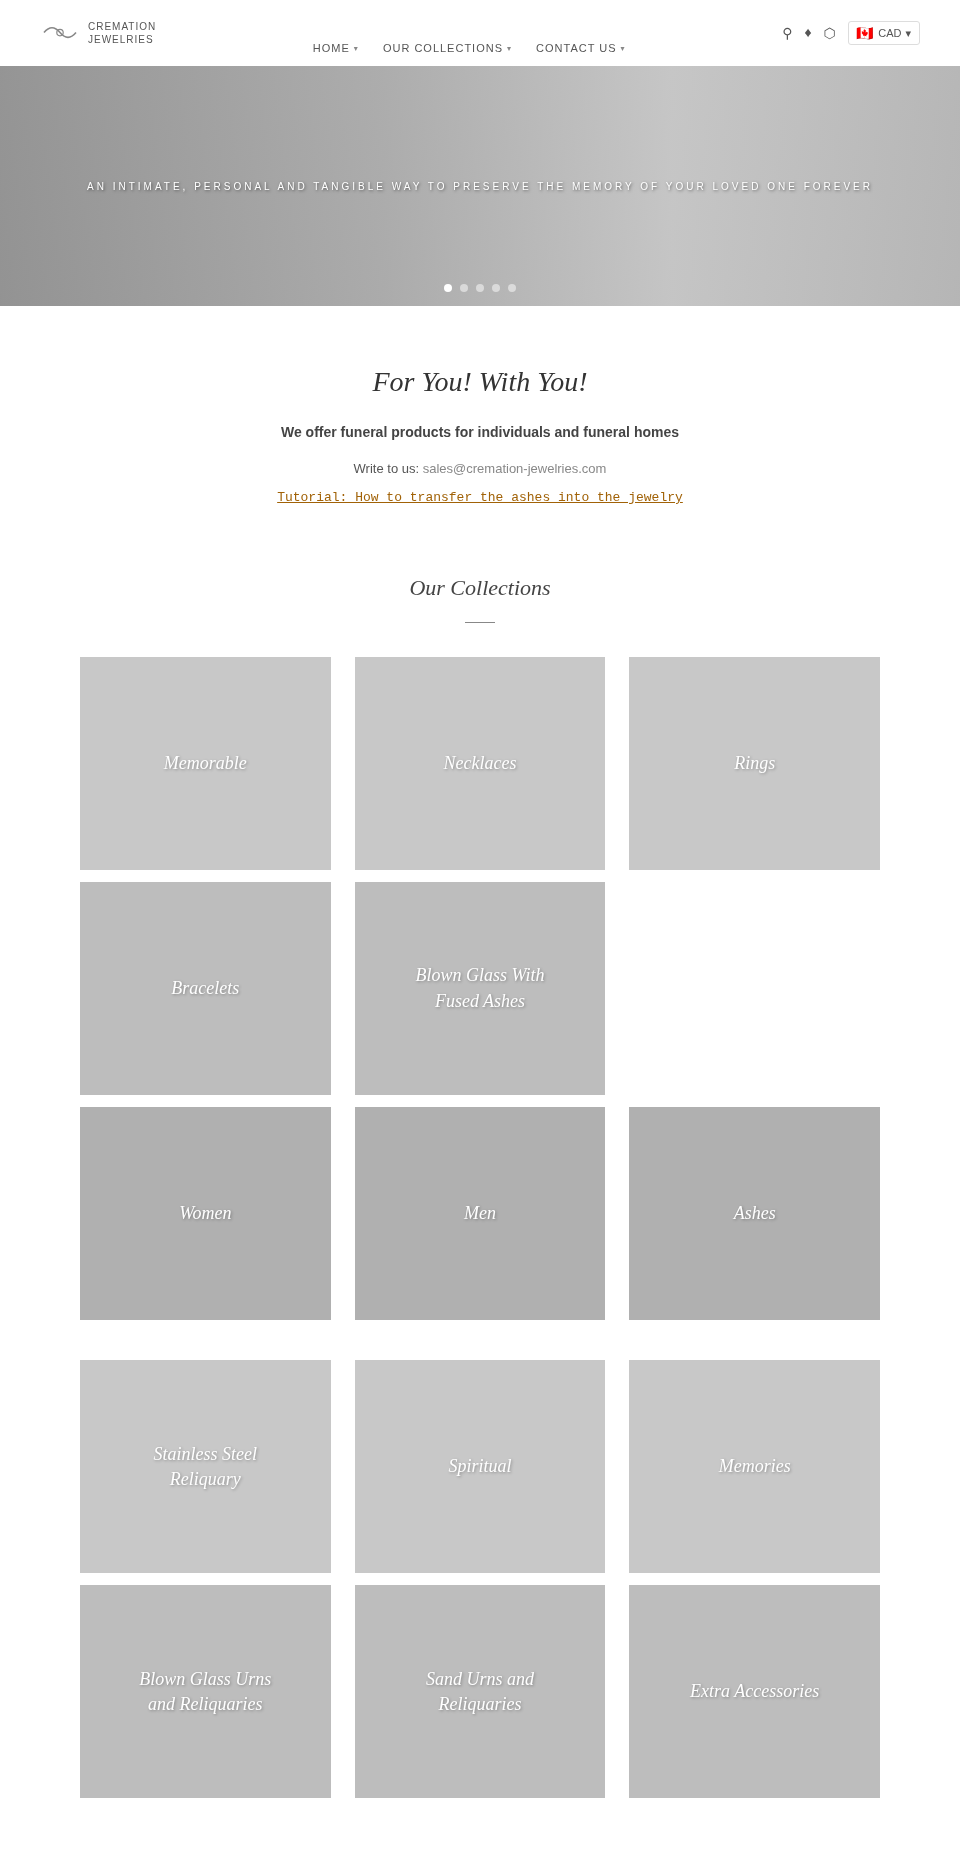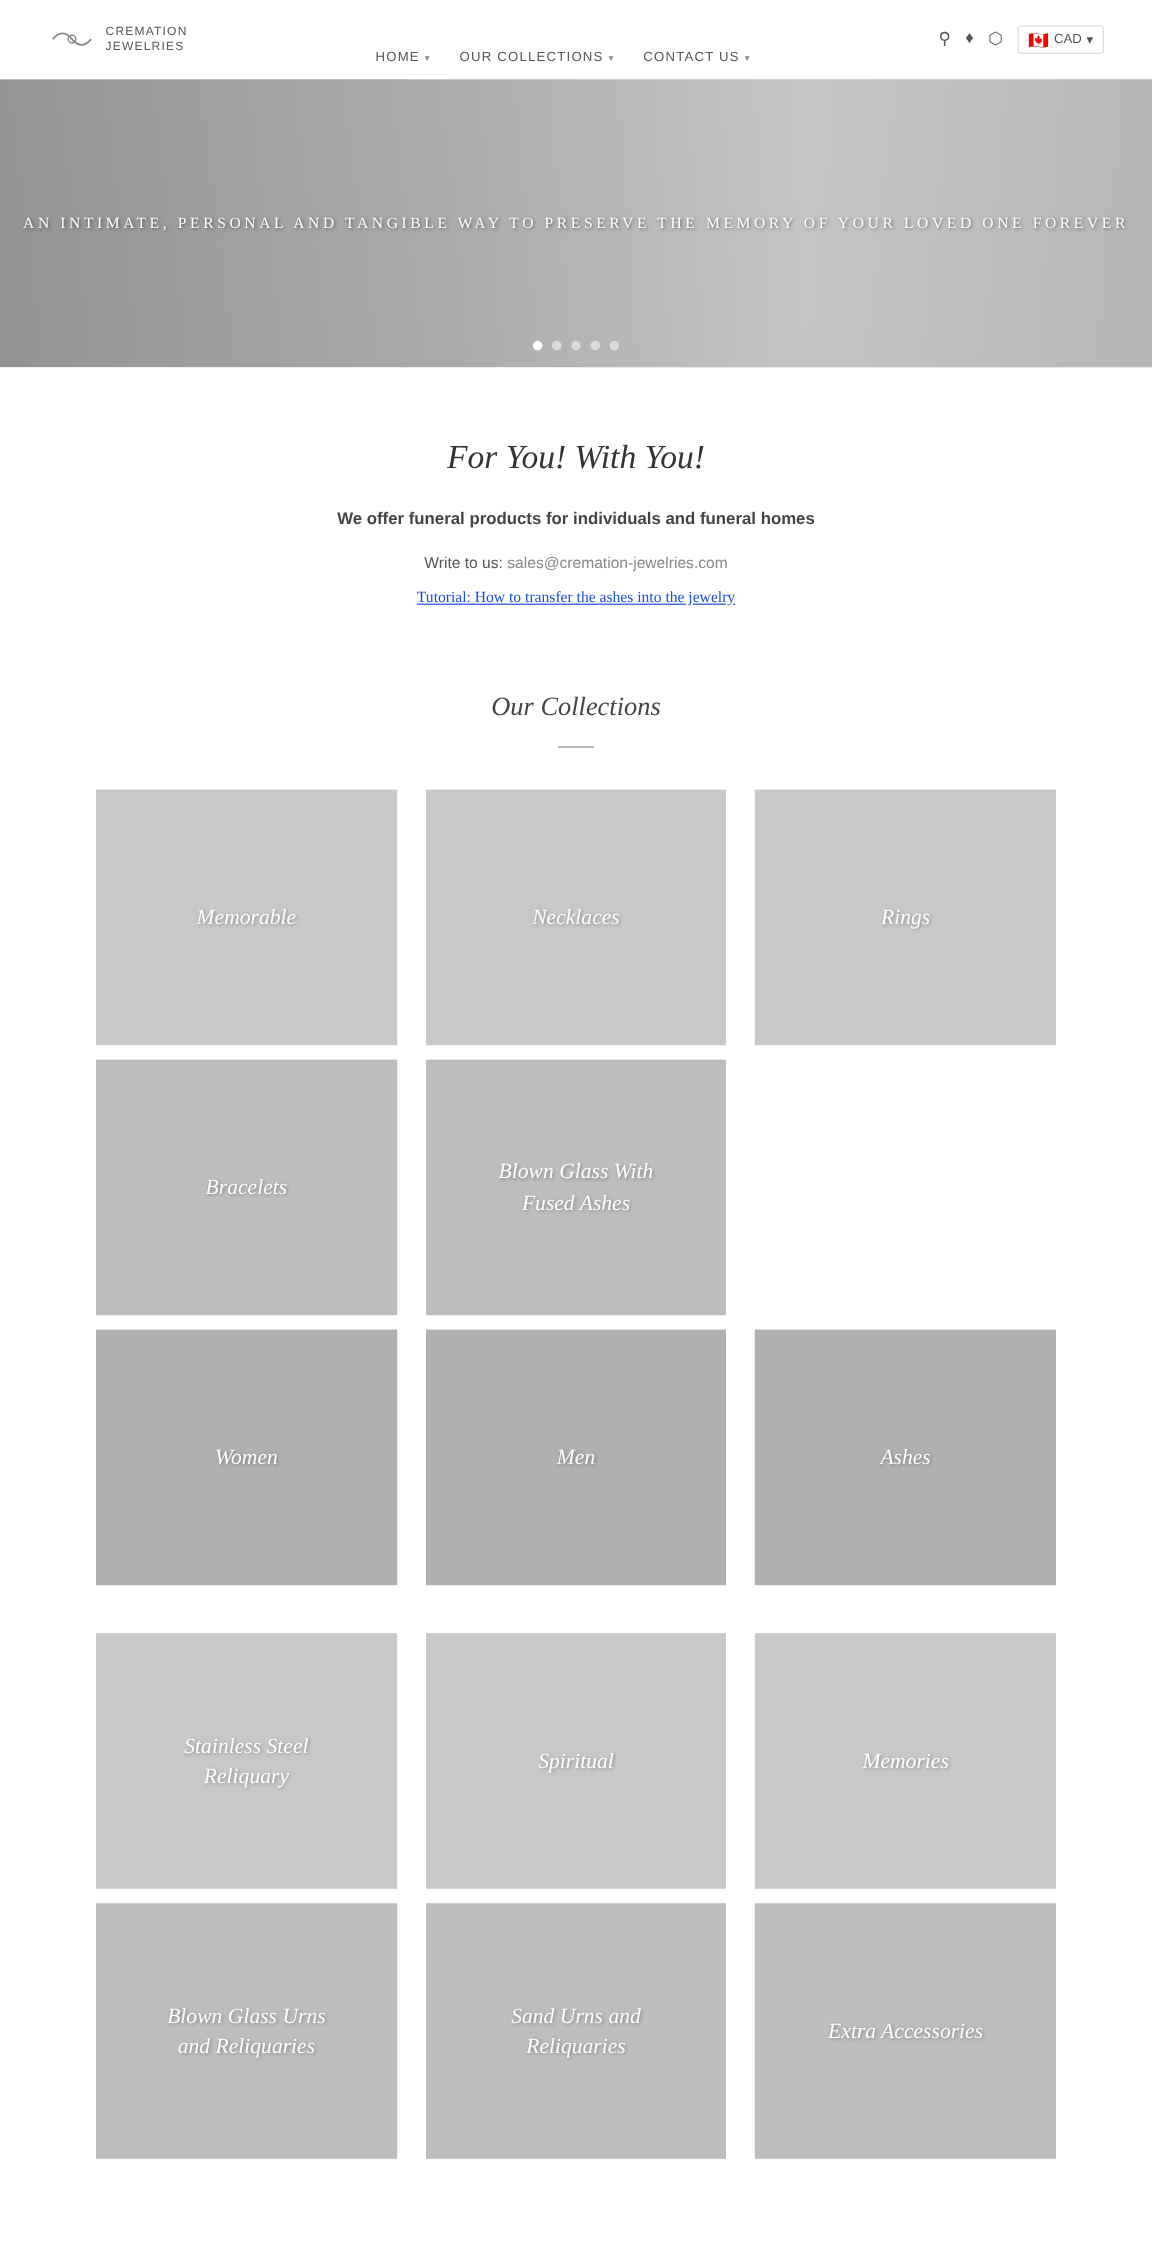--- a/index.html
+++ b/index.html
@@ -88,22 +88,22 @@
     .hero-bg {
       position: absolute;
       top: 0; left: 0; right: 0; bottom: 0;
       background: linear-gradient(to right, #888 0%, #aaa 40%, #ccc 70%, #bbb 100%);
       opacity: 0.8;
     }
     .hero-text {
       position: relative;
       z-index: 2;
       color: #fff;
-      font-family: Liberation Serif, serif;
-      font-size: 13px;
+      font-family: Liberation Sans, sans-serif;
+      font-size: 10px;
       letter-spacing: 3px;
       text-transform: uppercase;
       text-align: left;
       font-weight: 300;
       text-shadow: 1px 1px 3px rgba(0,0,0,0.5);
     }
     .hero-dots {
       position: absolute;
       bottom: 14px;
       left: 50%;
@@ -147,23 +147,23 @@
       font-family: Arial, sans-serif;
       font-size: 13px;
       color: #555;
       margin-bottom: 14px;
     }
     .intro-email a {
       color: #888;
       text-decoration: none;
     }
     .intro-link {
-      font-family: Liberation Serif, serif;
+      font-family: Liberation Mono, monospace;
       font-size: 13px;
-      color: #1d4ed8;
+      color: #a16207;
       text-decoration: underline;
       cursor: pointer;
     }
 
     
     .collections-section {
       padding: 20px 80px 60px;
     }
     .collections-title {
       text-align: center;

